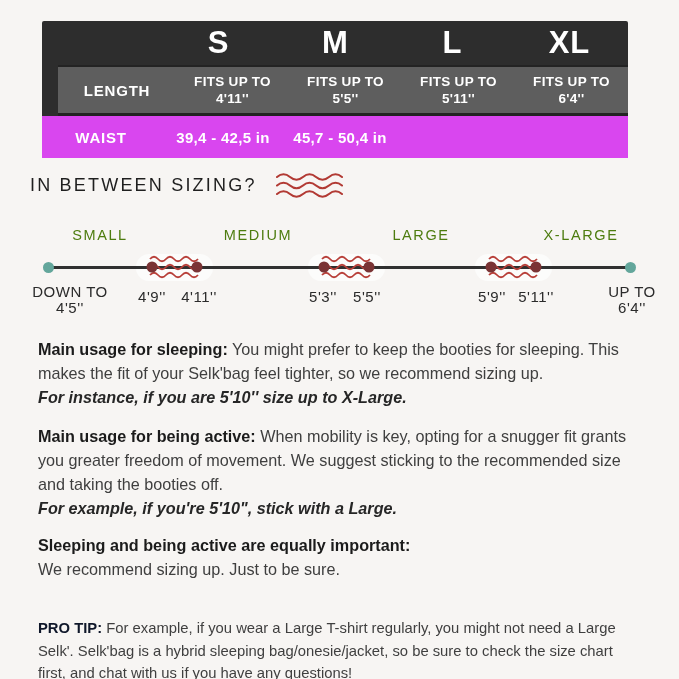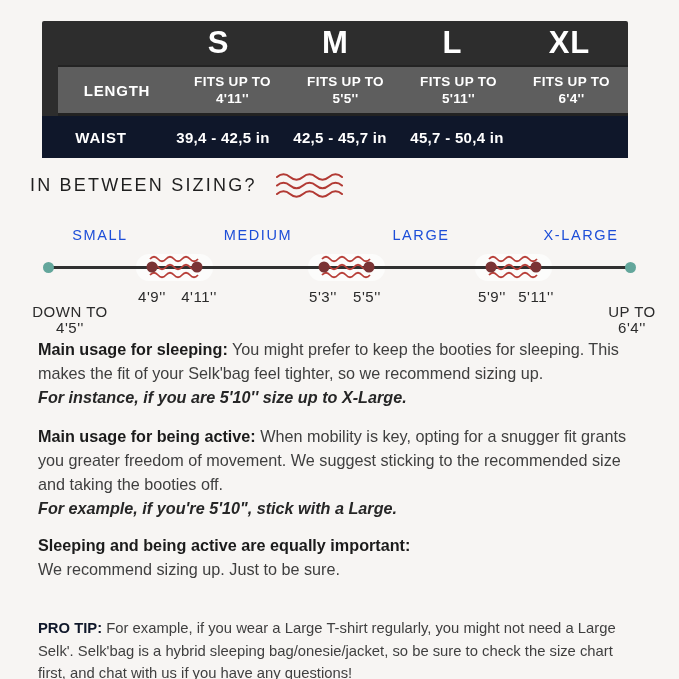--- a/index.html
+++ b/index.html
@@ -17,61 +17,61 @@
   }
   .t-row { display:grid; grid-template-columns:118px 1fr 1fr 1fr 1fr; align-items:center; }
   .t-header { height:44px; }
   .t-size {
     text-align:center; color:#fff; font-weight:bold; font-size:31px; letter-spacing:1px;
   }
   .t-length {
     height:46px; background:#5e5e5e;
     border-top:2px solid #232323; border-bottom:3px solid #222;margin-left:16px;
   }
-  .t-waist { height:42px; background:#0f172a;gap:9px; }
+  .t-waist { height:42px; background:#d946ef;gap:9px; }
   .t-label {
     text-align:center; color:#fff; font-weight:bold; font-size:15px; letter-spacing:0.8px;
   }
   .t-cell { text-align:center; color:#fff; font-weight:bold; }
   .t-fit { font-size:13.5px; line-height:17px; letter-spacing:0.3px; }
   .t-waist .t-cell { font-size:15px; letter-spacing:0.3px; }
 
   
   .between {
     position:absolute; left:30px; top:172px;
     display:flex; align-items:center; gap:17px;
   }
   .between-title {
     font-size:18px; color:#1f1f1f; letter-spacing:2.2px; font-weight:500;
   }
 
   
   .range-label {
     position:absolute; top:227px; transform:translateX(-50%);
-    font-size:14.5px; letter-spacing:1.6px; color:#1d4ed8; white-space:nowrap;
+    font-size:14.5px; letter-spacing:1.6px; color:#4d7c0f; white-space:nowrap;
   }
   .pill {
     position:absolute; top:254px; height:27px; width:77px;
     background:#fcfcfb; border-radius:13px;
   }
   .scale-line {
     position:absolute; left:46px; top:266px; width:586px; height:3px;
     background:#303030; border-radius:2px;
   }
   .end-dot {
     position:absolute; top:262px; width:11px; height:11px; border-radius:50%;
     background:#63a69b;
   }
   .marker { position:absolute; top:250px; }
   .tick-label {
     position:absolute; top:288px; transform:translateX(-50%);
     font-size:15px; color:#2b2b2b; letter-spacing:0.5px; white-space:nowrap;
   }
   .end-label {
-    position:absolute; top:304px; transform:translateX(-50%);
+    position:absolute; top:284px; transform:translateX(-50%);
     font-size:15px; color:#2b2b2b; letter-spacing:0.5px;
     text-align:center; line-height:15.5px; white-space:nowrap;
   }
 
   
   .copy { position:absolute; left:38px; top:337px; width:606px; }
   .para { margin:0; font-size:16.2px; line-height:24px; color:#3f3f3f; }
   .para .lead { font-weight:bold; color:#1b1b1b; }
   .para .note { display:block; font-weight:bold; font-style:italic; color:#262626; }
   .p-sleeping { margin-bottom:15px; }
@@ -109,21 +109,20 @@
         <div>5'11''</div>
       </div>
       <div class="t-cell t-fit">
         <div>FITS UP TO</div>
         <div>6'4''</div>
       </div>
     </div>
     <div class="t-row t-waist">
       <div class="t-label">WAIST</div>
       <div class="t-cell">39,4 - 42,5 in</div>
-      <div class="t-cell">42,5 - 45,7 in</div>
       <div class="t-cell">45,7 - 50,4 in</div>
     </div>
   </div>
 
   <div class="between">
     <span class="between-title">IN BETWEEN SIZING?</span>
     <svg width="72" height="27" viewBox="0 0 72 27">
       <g fill="none" stroke="#b23a34" stroke-width="2.1" stroke-linecap="round">
         <path d="M3,5 Q9.5,-0.5 16,5 T29,5 T42,5 T55,5 T68,5"></path>
         <path d="M3,13.5 Q9.5,8 16,13.5 T29,13.5 T42,13.5 T55,13.5 T68,13.5"></path>

